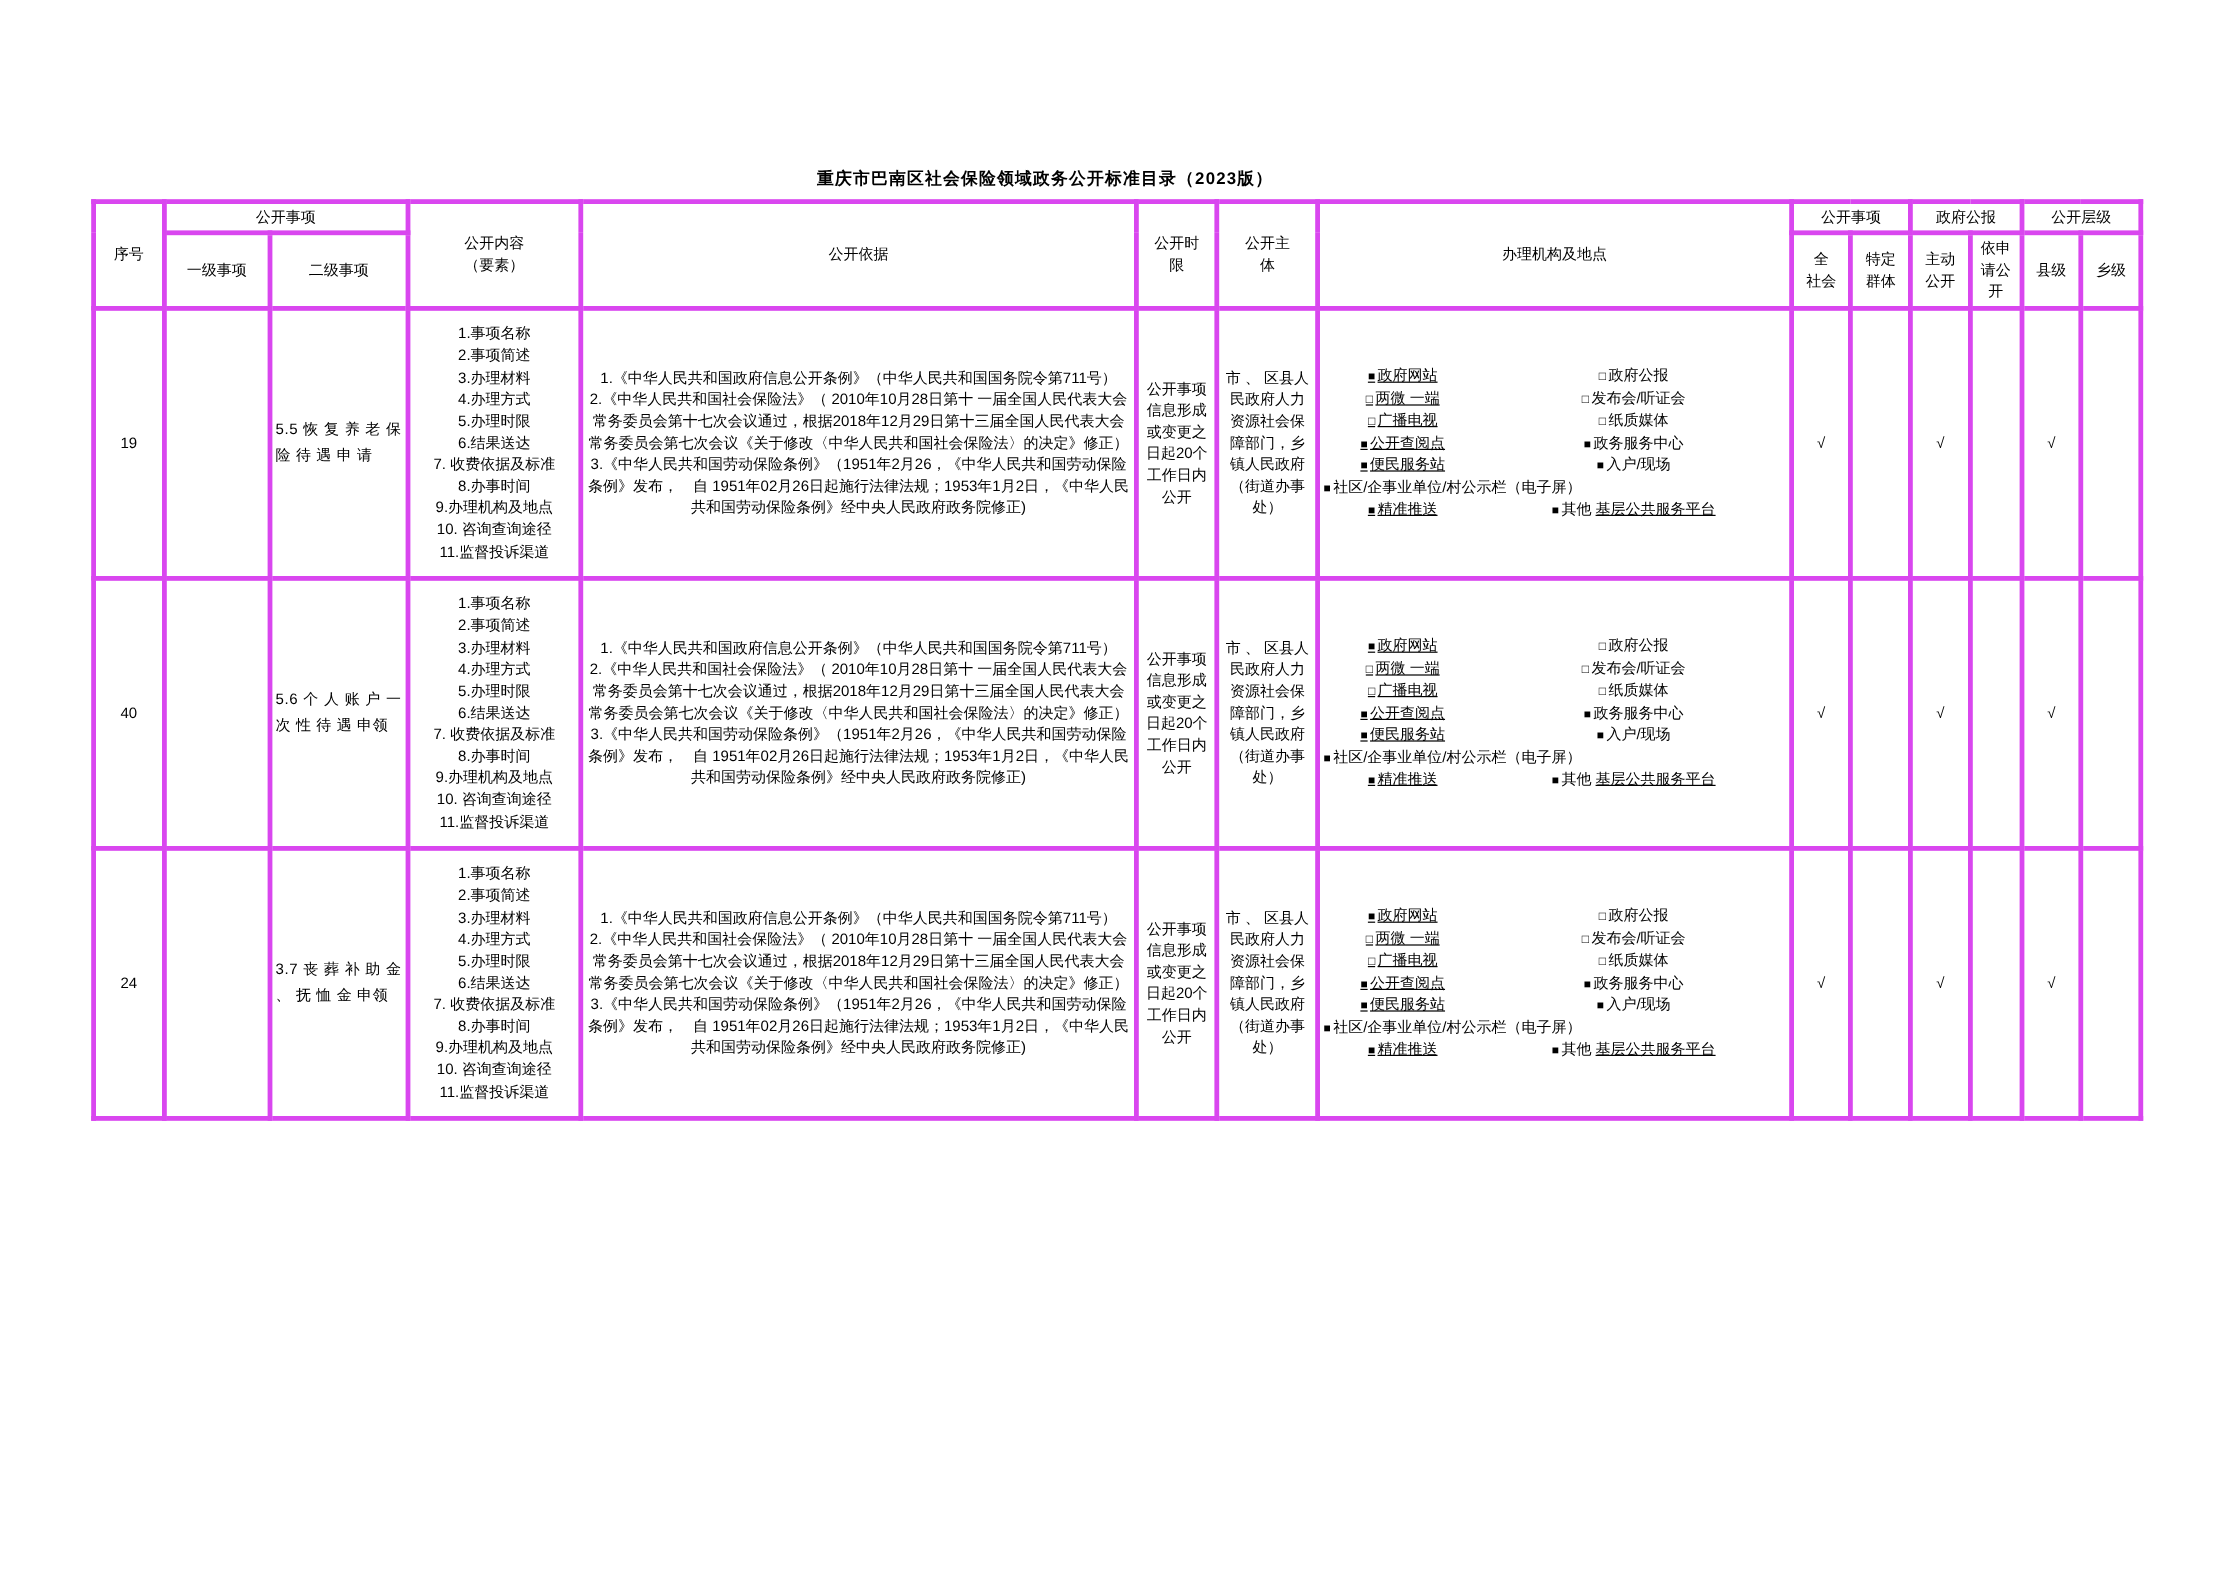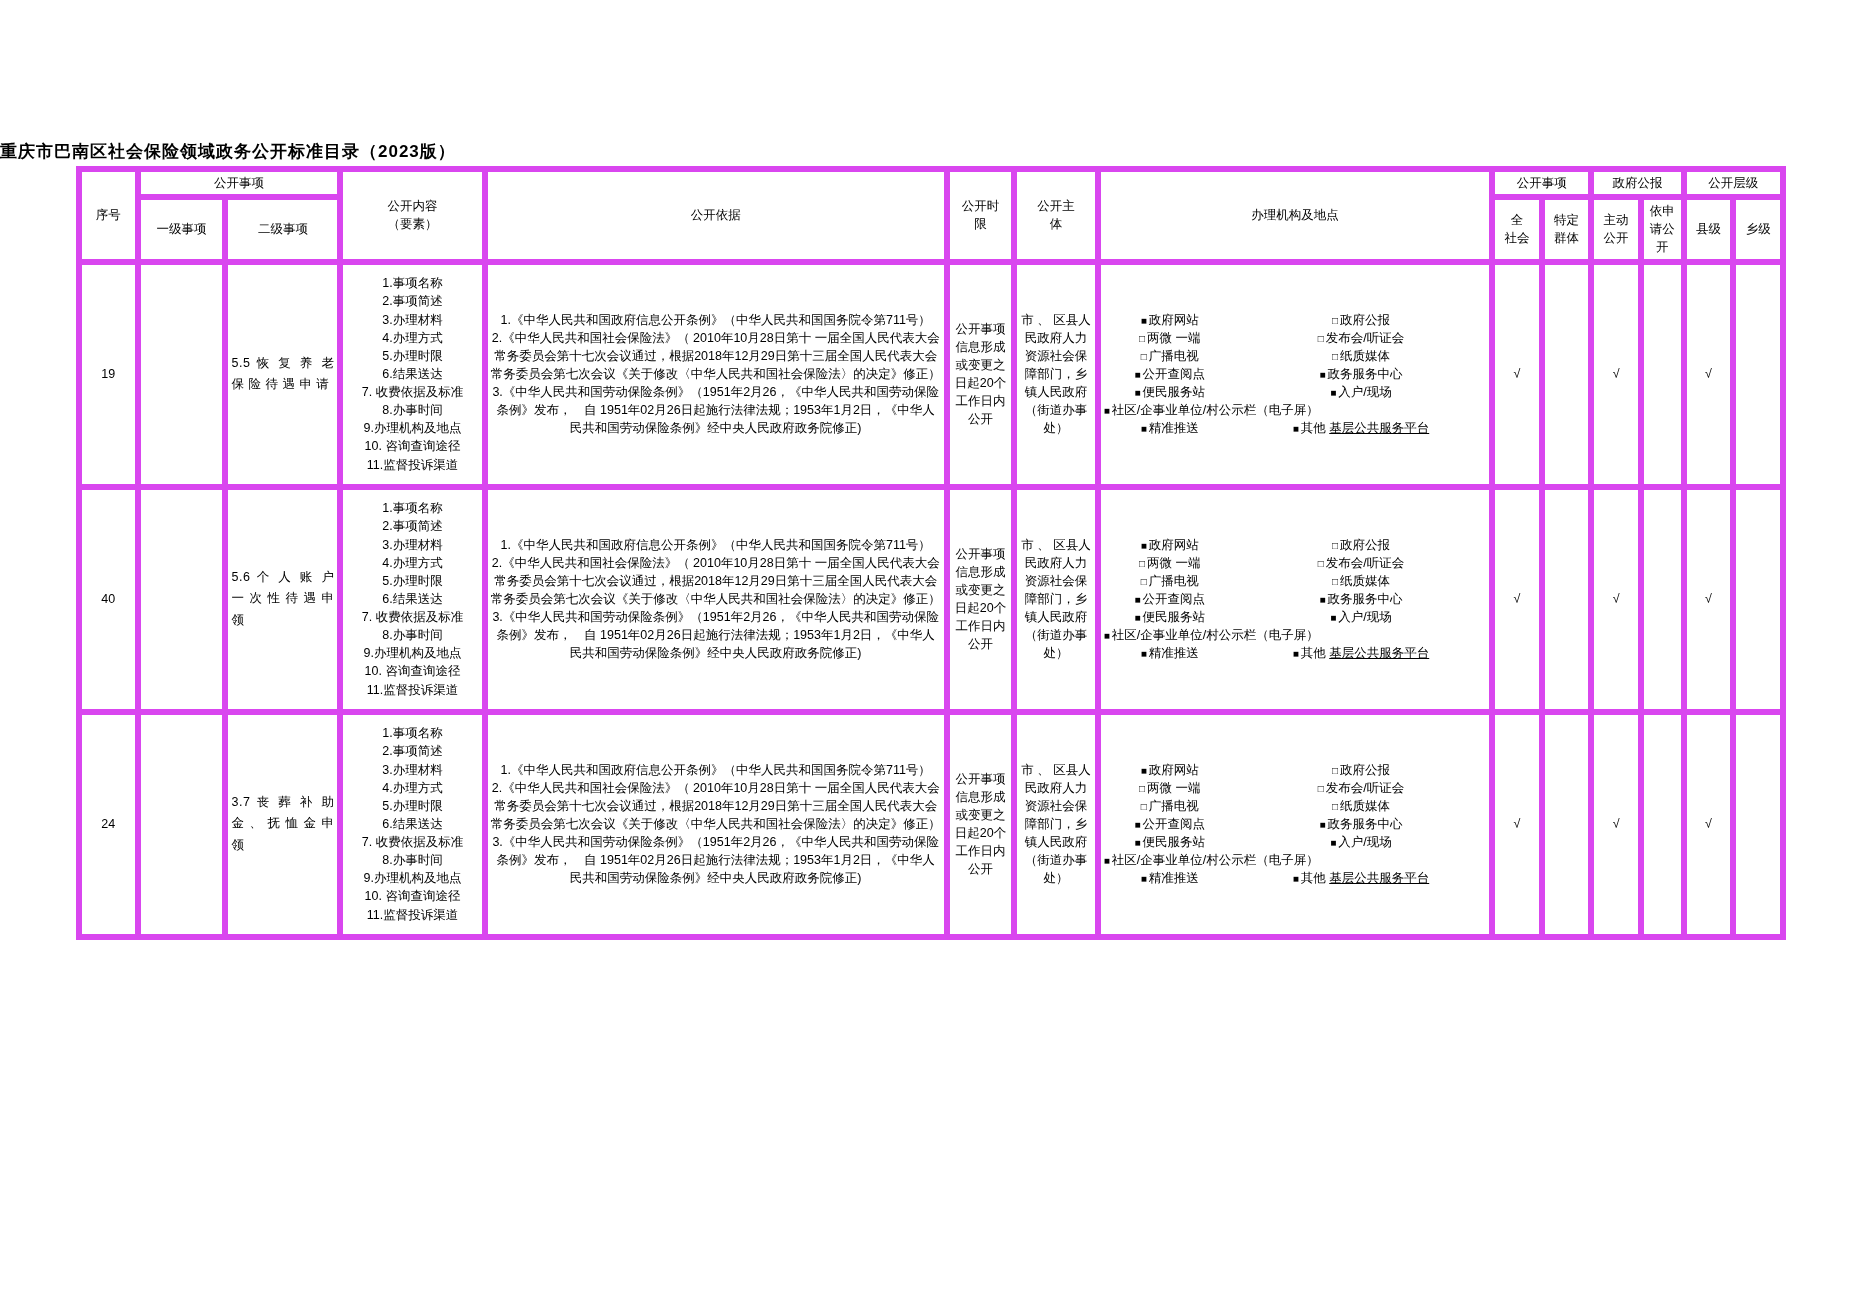--- a/index.html
+++ b/index.html
@@ -18,38 +18,39 @@
     position: relative;
     width: 1862px;
     height: 1315px;
     box-sizing: border-box;
   }
   .doc-title {
     position: absolute;
     top: 140px;
     left: 0;
     width: 1742px;
-    font-size: 17px;
+    text-align: center;
+    font-size: 14px;
     font-weight: bold;
     letter-spacing: 1px;
   }
   .table-wrap {
     position: absolute;
     top: 166px;
     left: 76px;
     width: 1710px;
   }
   table.catalog {
     border-collapse: collapse;
     table-layout: fixed;
     width: 1710px;
   }
   table.catalog th,
   table.catalog td {
-    border: 6px solid #d946ef;
+    border: 4px solid #d946ef;
     vertical-align: middle;
     text-align: center;
     font-size: 12.5px;
     padding: 2px 3px;
     line-height: 1.45;
   }
   thead th {
     font-weight: normal;
     font-size: 13px;
   }
@@ -100,21 +101,21 @@
     text-align: left;
     vertical-align: middle;
     padding: 6px 4px;
     font-size: 12px;
     line-height: 1.75;
   }
   .chan-row {
     display: flex;
     white-space: nowrap;
   }
-  .chan-col-a { width: 132px; flex: 0 0 132px; }
+  .chan-col-a { width: 132px; flex: 0 0 132px; text-decoration: underline; }
   .chan-col-b { flex: 1 1 auto; }
   .chan-wide { white-space: nowrap; }
   .box-f::before { content: "■"; font-size: 10px; margin-right: 2px; }
   .box-e::before { content: "□"; font-size: 10px; margin-right: 2px; }
   .uline { text-decoration: underline; }
   .hdr-small { font-size: 12.5px; line-height: 1.25; }
 </style>
 </head>
 <body>
 

